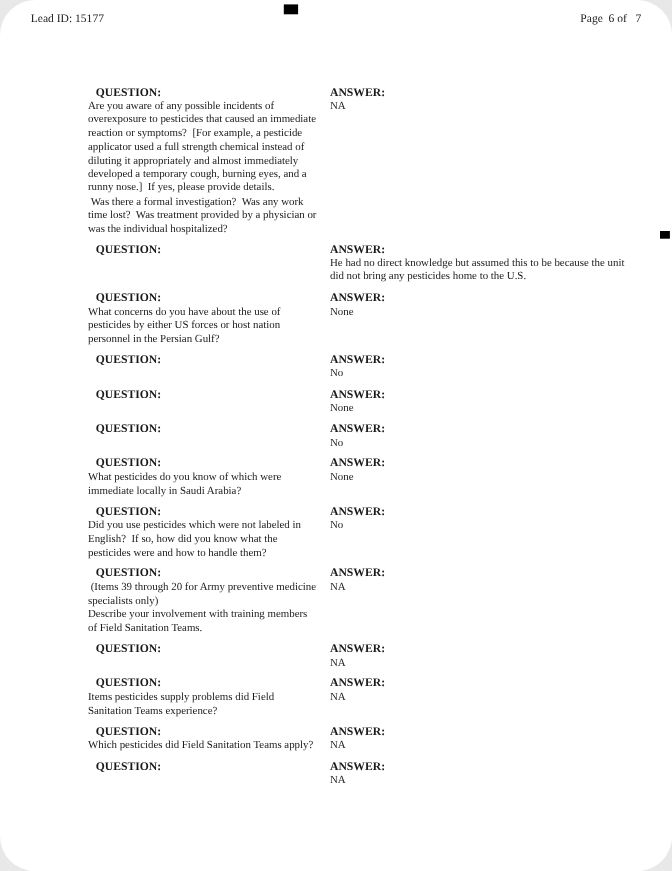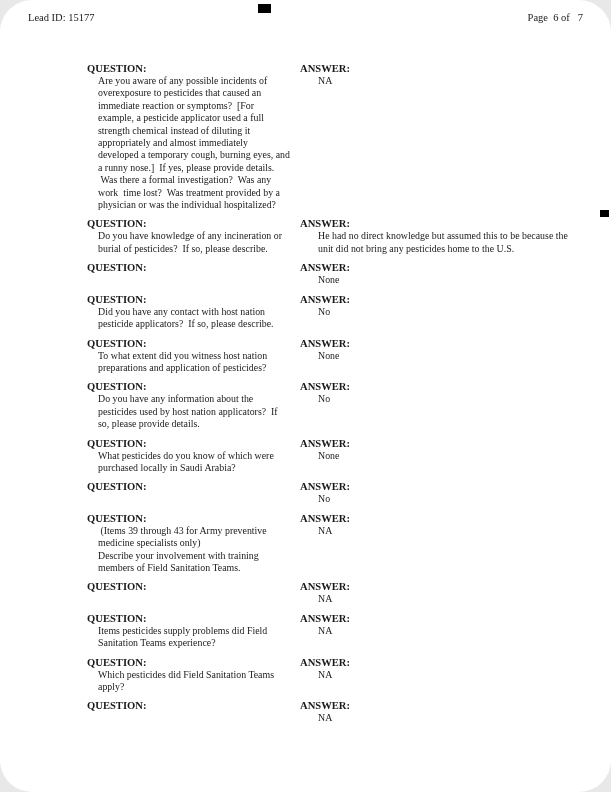--- a/index.html
+++ b/index.html
@@ -39,21 +39,21 @@
     height: 9px;
   }
   .artifact-right {
     top: 210px;
     right: 2px;
     width: 9px;
     height: 7px;
   }
   .content {
     position: absolute;
-    top: 62px;
+    top: 78px;
     left: 80px;
     right: 32px;
   }
   .qa-row {
     display: grid;
     grid-template-columns: 220px 1fr;
     column-gap: 0px;
     margin-bottom: 6px;
   }
   .q-col {
@@ -64,21 +64,20 @@
     font-size: 10.6px;
     line-height: 13px;
   }
   .q-label {
     padding-left: 7px;
   }
   .q-text, .a-text {
     font-size: 9.9px;
     line-height: 12.4px;
     white-space: pre-wrap;
-    margin-left: 18px;
   }
 </style>
 </head>
 <body>
 
 <div class="page">
 
   <div class="header">
     <span>Lead ID: 15177</span>
     <span>Page  6 of   7</span>
@@ -97,96 +96,94 @@
       </div>
       <div class="a-col">
         <div class="a-label">ANSWER:</div>
         <div class="a-text">NA</div>
       </div>
     </div>
 
     <div class="qa-row">
       <div class="q-col">
         <div class="q-label">QUESTION:</div>
-        <div class="q-text">Do you have knowledge of any incineration or burial of pesticides?  If so, please describe.</div>
       </div>
       <div class="a-col">
         <div class="a-label">ANSWER:</div>
         <div class="a-text">He had no direct knowledge but assumed this to be because the unit did not bring any pesticides home to the U.S.</div>
       </div>
     </div>
 
     <div class="qa-row">
       <div class="q-col">
         <div class="q-label">QUESTION:</div>
+        <div class="q-text">What concerns do you have about the use of pesticides by either US forces or host nation personnel in the Persian Gulf?</div>
       </div>
       <div class="a-col">
         <div class="a-label">ANSWER:</div>
         <div class="a-text">None</div>
       </div>
     </div>
 
     <div class="qa-row">
       <div class="q-col">
         <div class="q-label">QUESTION:</div>
-        <div class="q-text">Did you have any contact with host nation pesticide applicators?  If so, please describe.</div>
       </div>
       <div class="a-col">
         <div class="a-label">ANSWER:</div>
         <div class="a-text">No</div>
       </div>
     </div>
 
     <div class="qa-row">
       <div class="q-col">
         <div class="q-label">QUESTION:</div>
-        <div class="q-text">To what extent did you witness host nation preparations and application of pesticides?</div>
       </div>
       <div class="a-col">
         <div class="a-label">ANSWER:</div>
         <div class="a-text">None</div>
       </div>
     </div>
 
     <div class="qa-row">
       <div class="q-col">
         <div class="q-label">QUESTION:</div>
-        <div class="q-text">Do you have any information about the pesticides used by host nation applicators?  If so, please provide details.</div>
       </div>
       <div class="a-col">
         <div class="a-label">ANSWER:</div>
         <div class="a-text">No</div>
       </div>
     </div>
 
     <div class="qa-row">
       <div class="q-col">
         <div class="q-label">QUESTION:</div>
-        <div class="q-text">What pesticides do you know of which were purchased locally in Saudi Arabia?</div>
+        <div class="q-text">What pesticides do you know of which were immediate locally in Saudi Arabia?</div>
       </div>
       <div class="a-col">
         <div class="a-label">ANSWER:</div>
         <div class="a-text">None</div>
       </div>
     </div>
 
     <div class="qa-row">
       <div class="q-col">
         <div class="q-label">QUESTION:</div>
+        <div class="q-text">Did you use pesticides which were not labeled in English?  If so, how did you know what the pesticides were and how to handle them?</div>
       </div>
       <div class="a-col">
         <div class="a-label">ANSWER:</div>
         <div class="a-text">No</div>
       </div>
     </div>
 
     <div class="qa-row">
       <div class="q-col">
         <div class="q-label">QUESTION:</div>
-        <div class="q-text"> (Items 39 through 43 for Army preventive medicine specialists only)
+        <div class="q-text"> (Items 39 through 20 for Army preventive medicine specialists only)
 Describe your involvement with training members of Field Sanitation Teams.</div>
       </div>
       <div class="a-col">
         <div class="a-label">ANSWER:</div>
         <div class="a-text">NA</div>
       </div>
     </div>
 
     <div class="qa-row">
       <div class="q-col">

